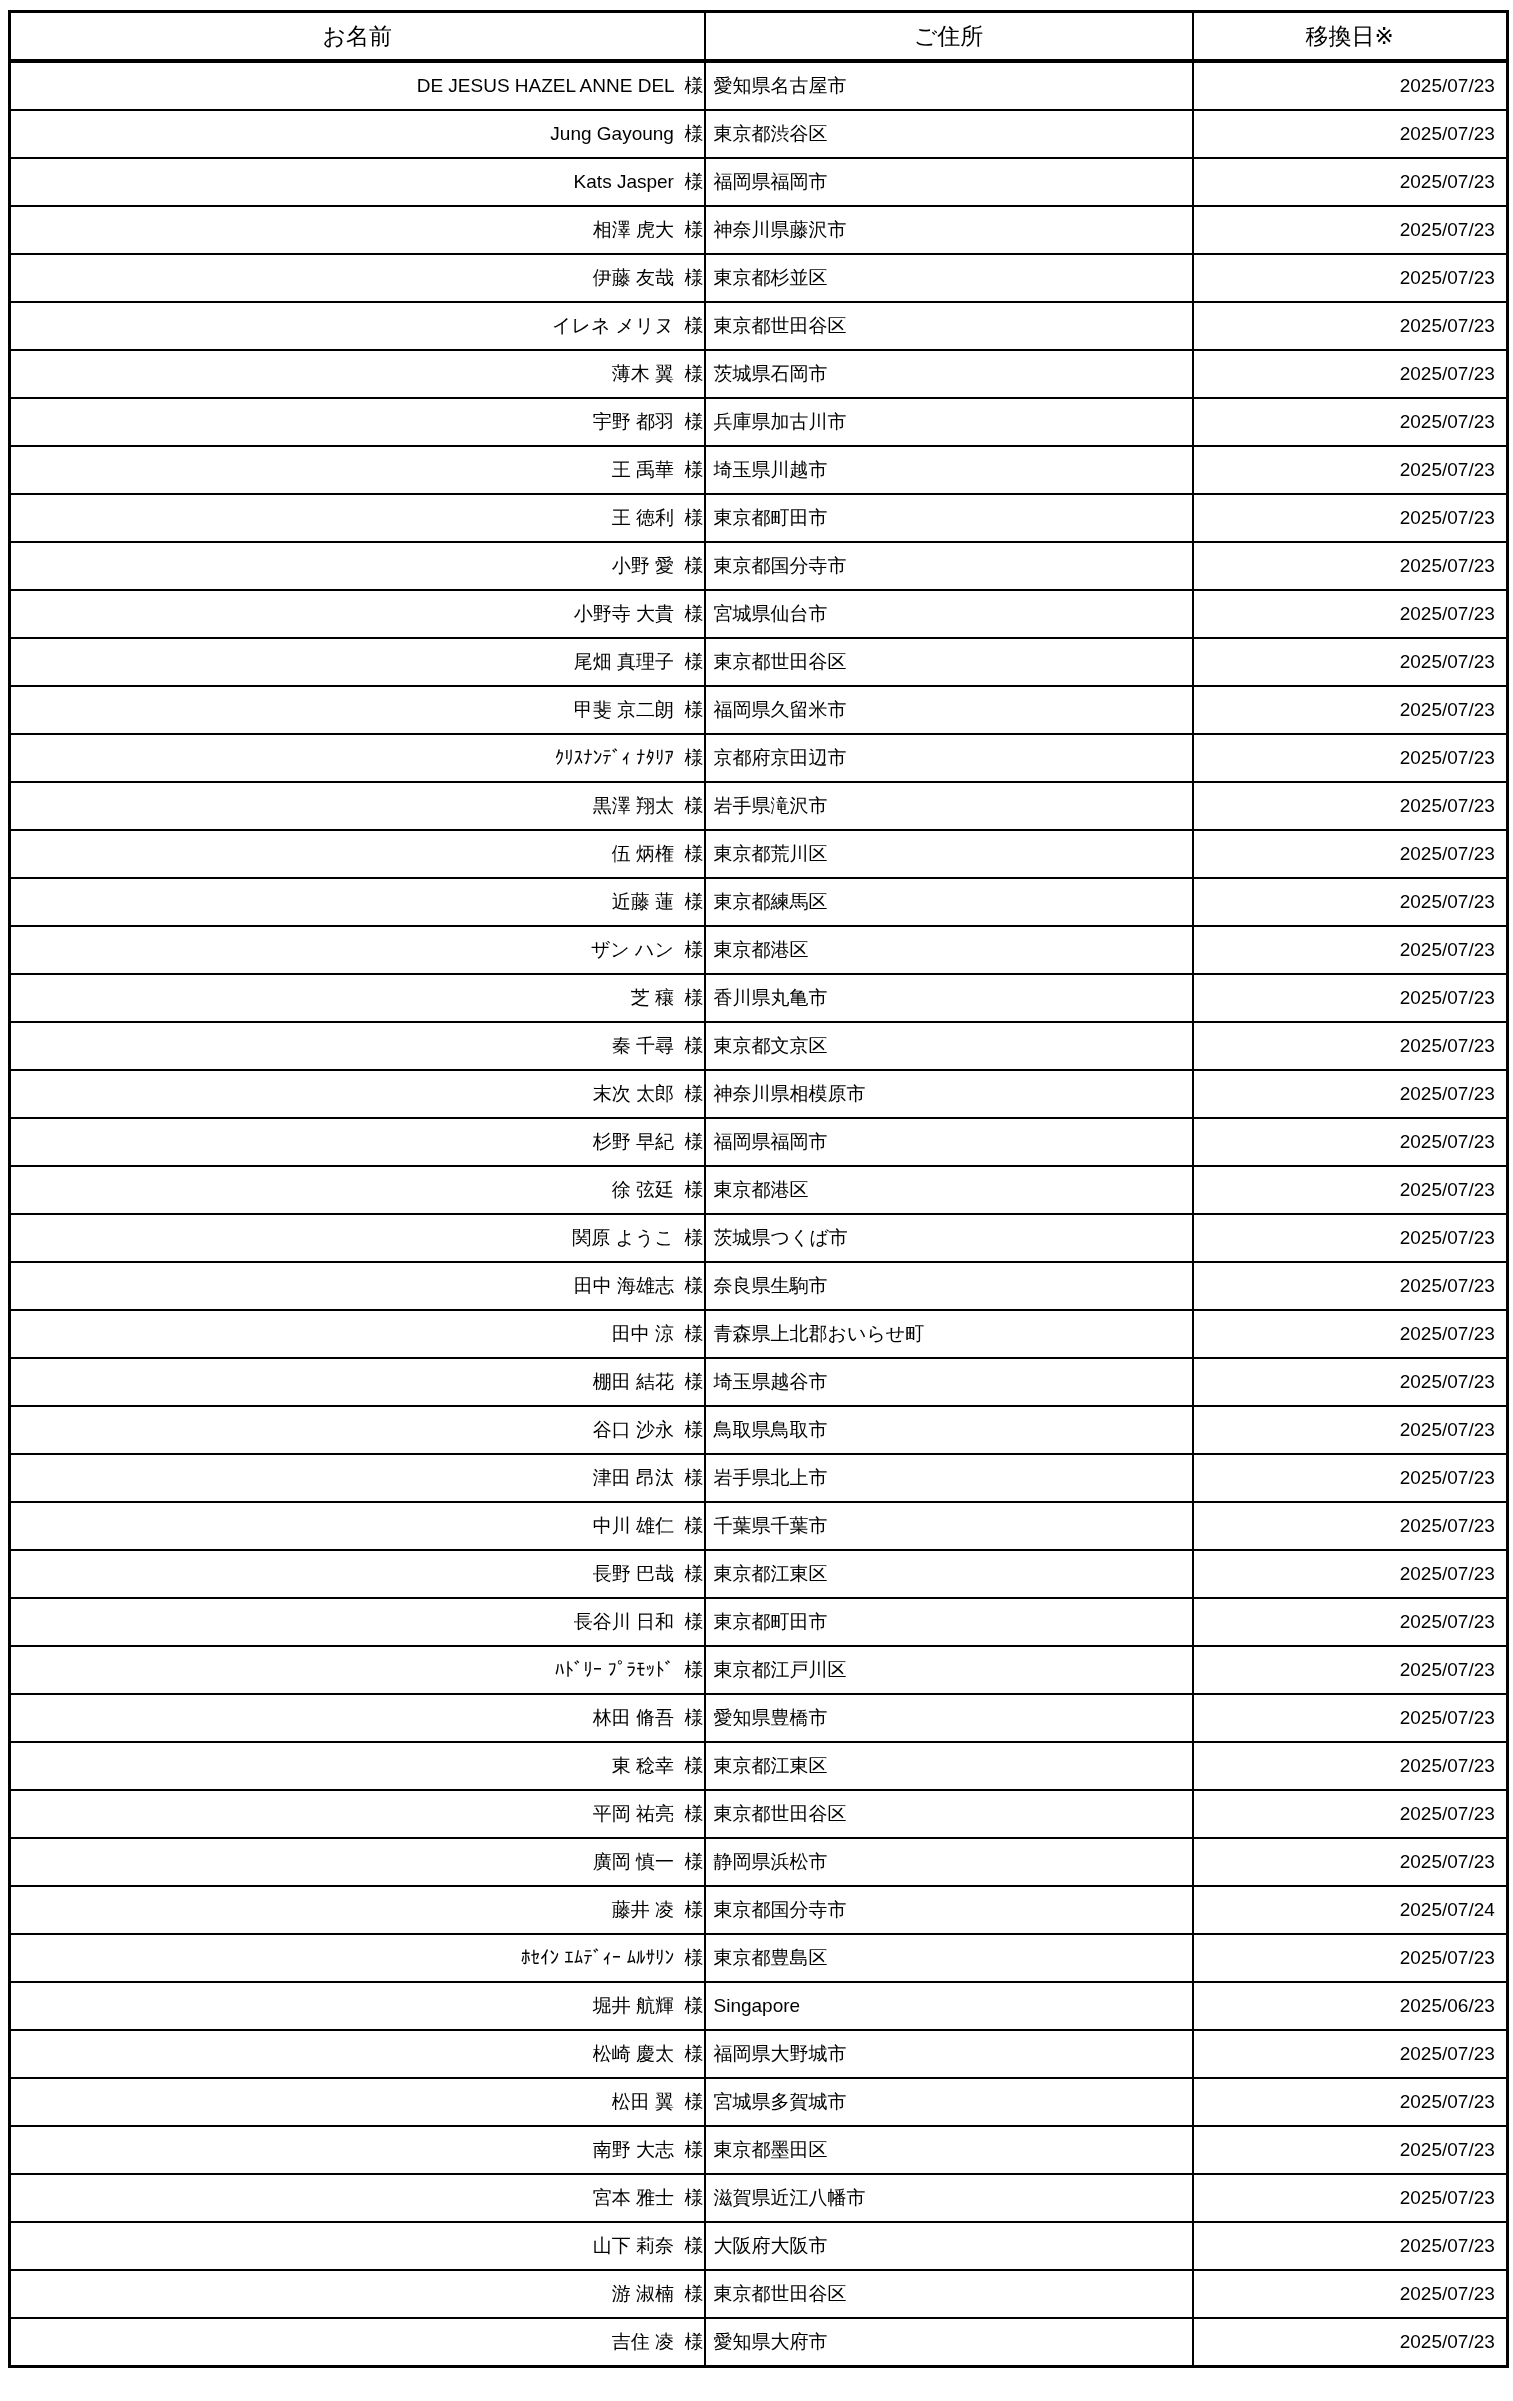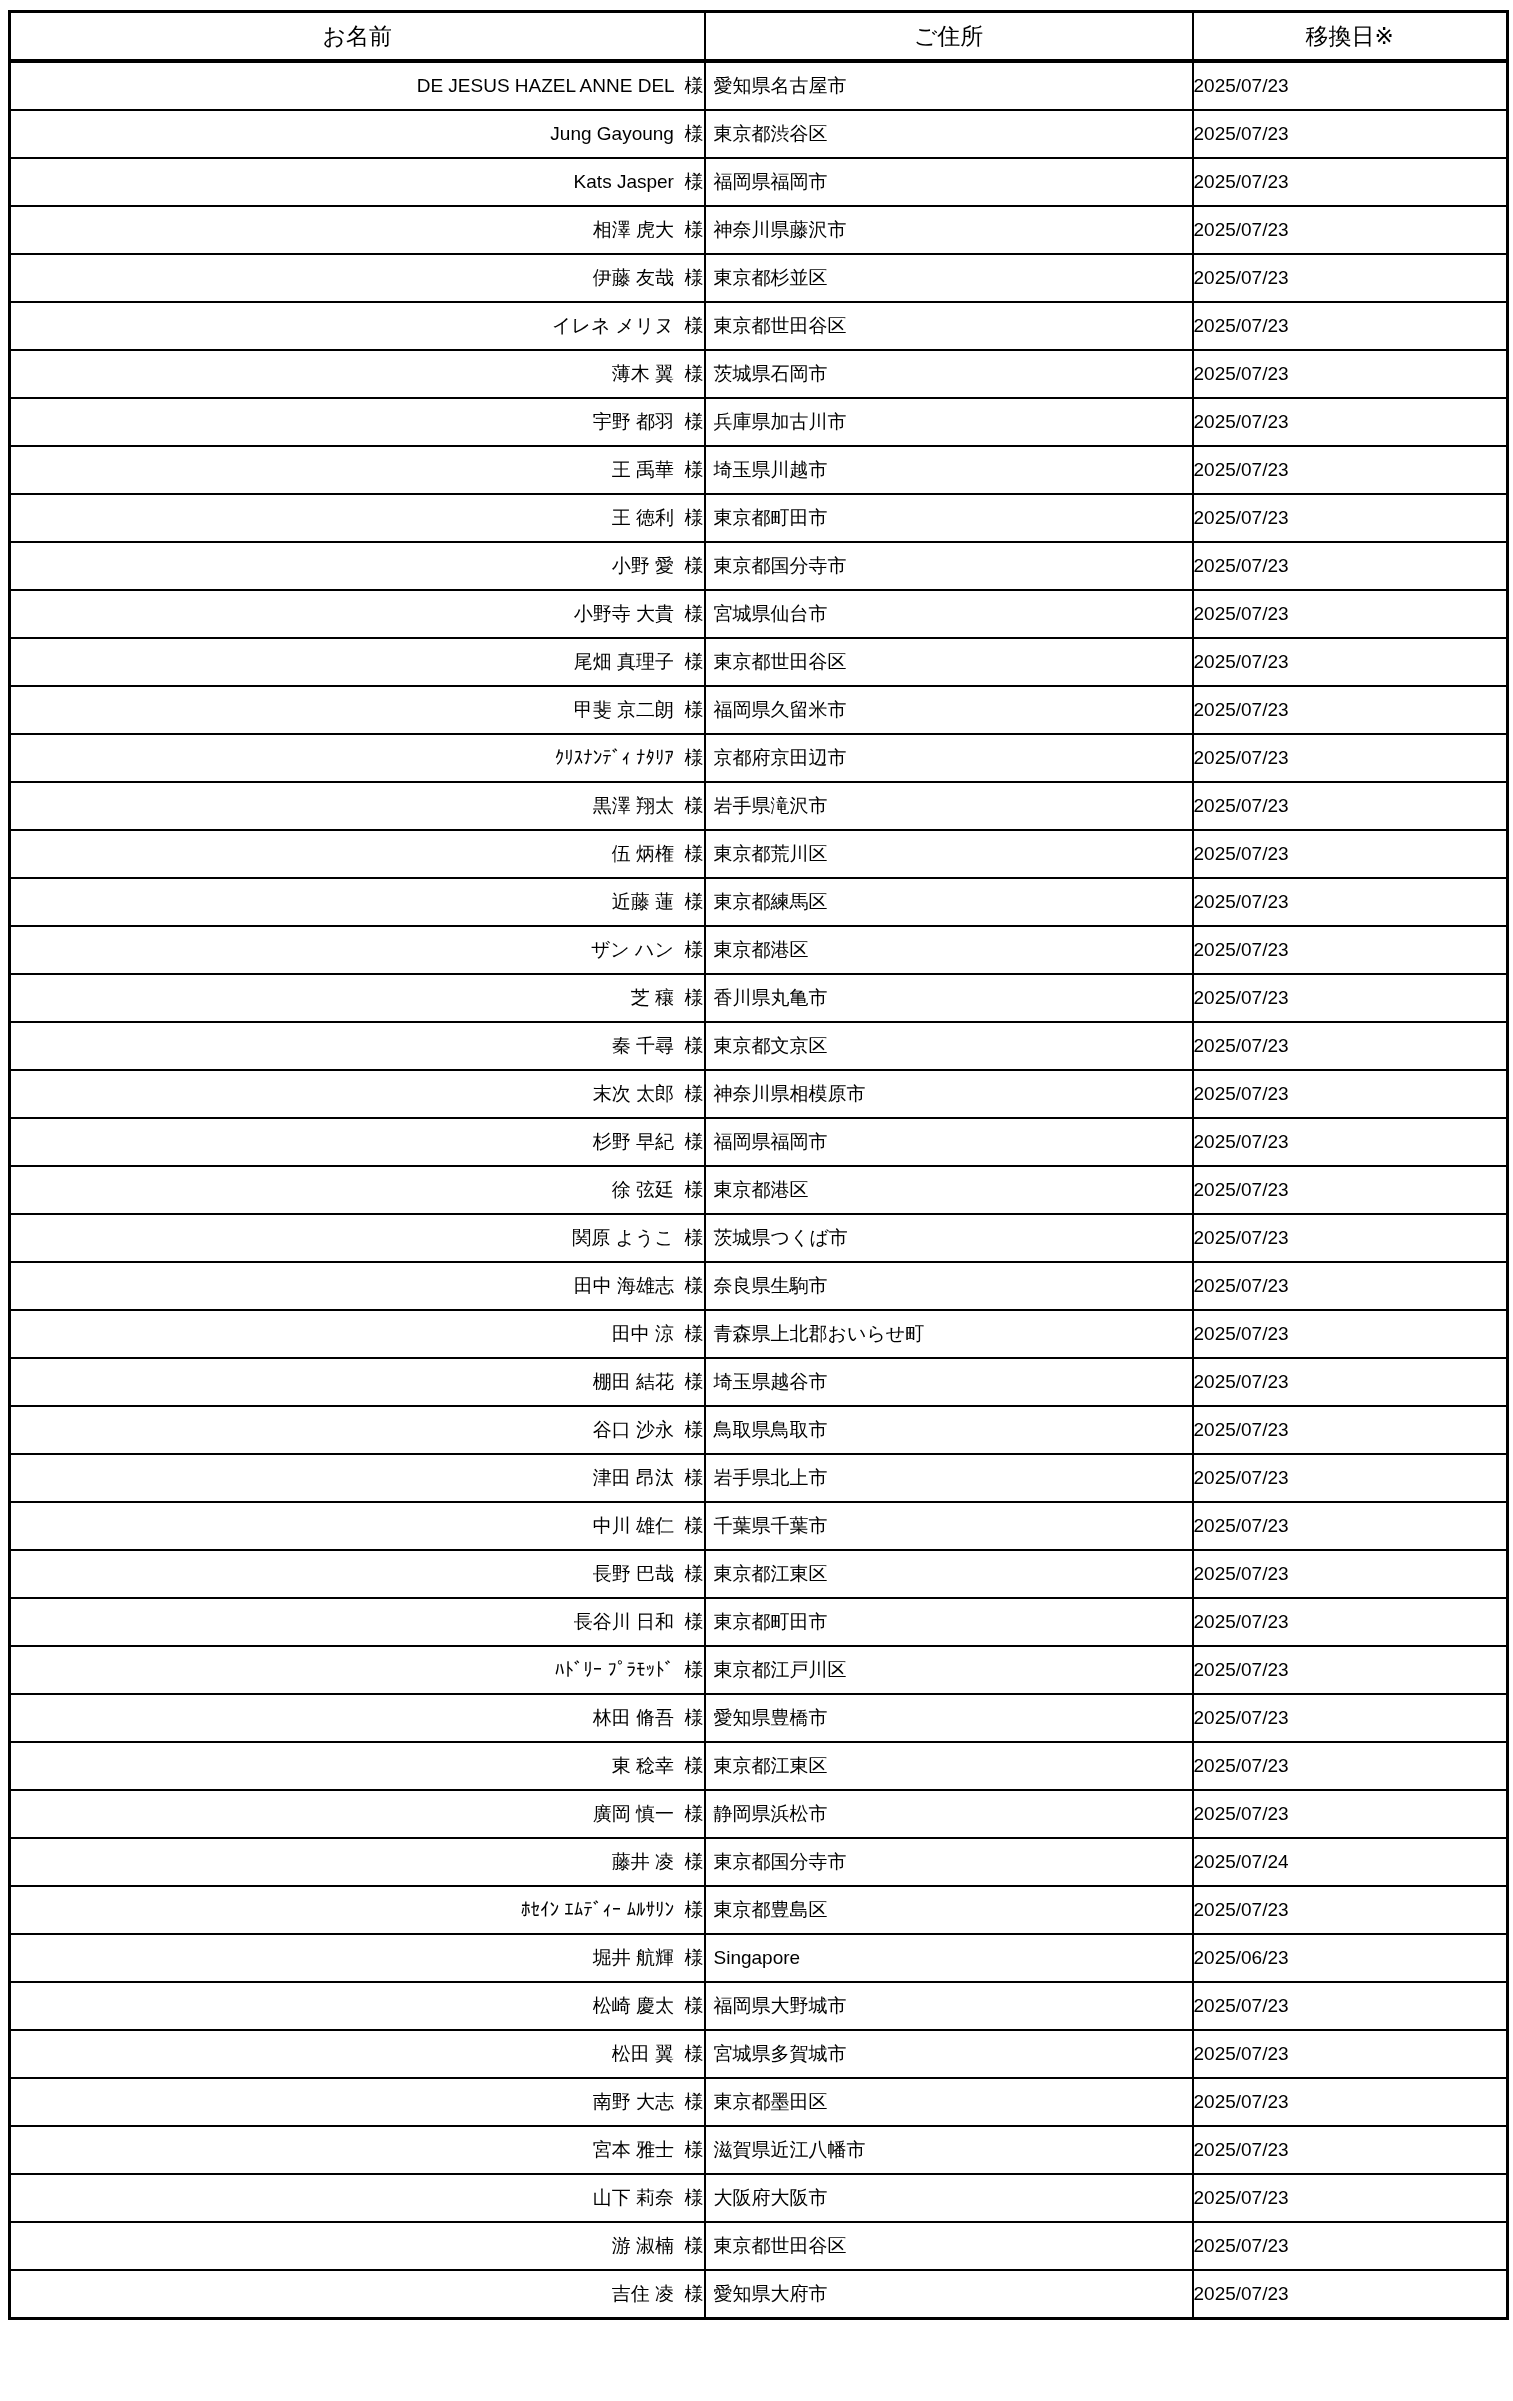--- a/index.html
+++ b/index.html
@@ -31,21 +31,21 @@
   td{
     height:46px;
     border:2.4px solid #000;
     font-size:19px;
     vertical-align:middle;
     padding:0;
     overflow:hidden;
   }
   td.col-name{padding-left:8px;text-align:right;white-space:pre;}
   td.col-addr{padding-left:8px;text-align:left;white-space:pre;}
-  td.col-date{padding-right:11.2px;white-space:pre;}
+  td.col-date{padding-right:11.2px;text-align:right;white-space:pre;}
 </style>
 </head>
 <body>
 
 <div class="sheet">
   <table>
     <colgroup>
       <col class="c-name">
       <col class="c-addr">
       <col class="c-date">
@@ -232,20 +232,25 @@
     <td class="col-name">林田 脩吾  様</td>
     <td class="col-addr">愛知県豊橋市</td>
     <td class="col-date">2025/07/23</td>
   </tr>
         <tr>
     <td class="col-name">東 稔幸  様</td>
     <td class="col-addr">東京都江東区</td>
     <td class="col-date">2025/07/23</td>
   </tr>
         <tr>
+    <td class="col-name">平岡 祐亮  様</td>
+    <td class="col-addr">東京都世田谷区</td>
+    <td class="col-date">2025/07/23</td>
+  </tr>
+        <tr>
     <td class="col-name">廣岡 慎一  様</td>
     <td class="col-addr">静岡県浜松市</td>
     <td class="col-date">2025/07/23</td>
   </tr>
         <tr>
     <td class="col-name">藤井 凌  様</td>
     <td class="col-addr">東京都国分寺市</td>
     <td class="col-date">2025/07/24</td>
   </tr>
         <tr>

